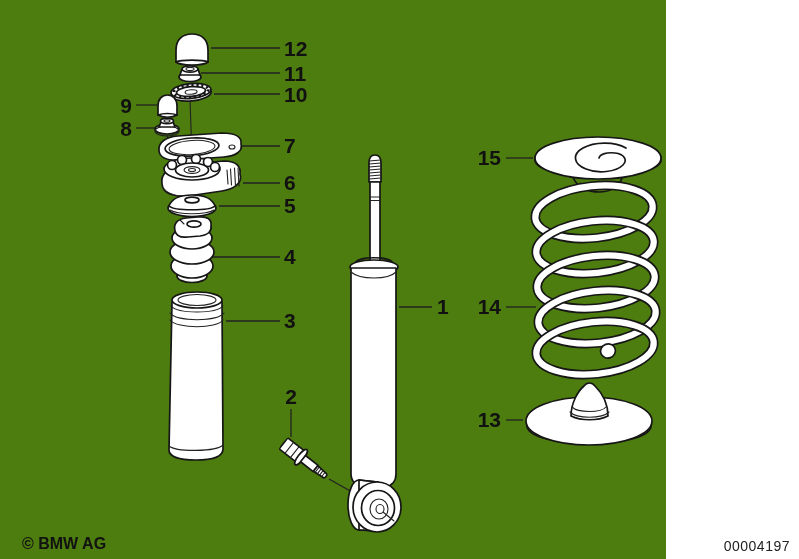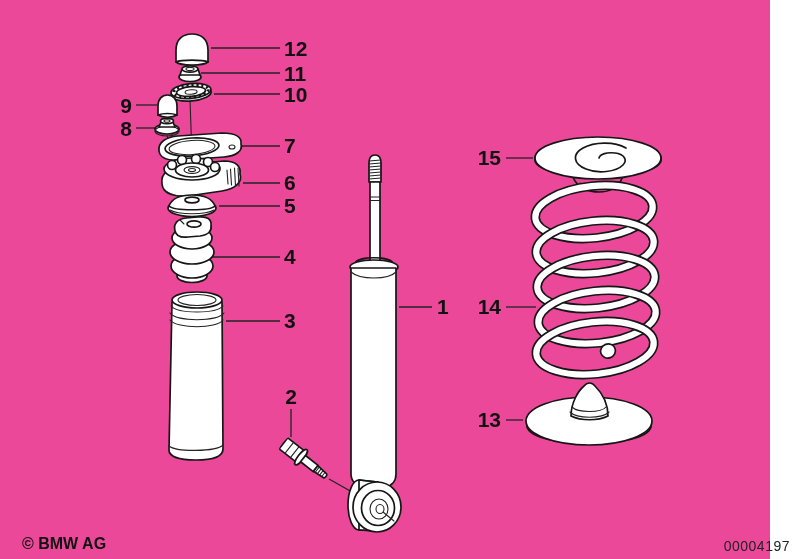--- a/index.html
+++ b/index.html
@@ -1,17 +1,17 @@
 <!DOCTYPE html>
 <html><head>
 <meta charset="utf-8">
 <style>
   html,body{margin:0;padding:0;background:#ffffff;}
   body{width:799px;height:559px;overflow:hidden;font-family:"Liberation Sans",sans-serif;}
-  .canvas{position:relative;width:770px;height:559px;background:#ec4899;}
+  .canvas{position:relative;width:666px;height:559px;background:#4d7c0f;}
   svg{display:block;}
   .outline{fill:none;stroke:#161616;stroke-width:1.7;stroke-linecap:round;stroke-linejoin:round;}
   .outline-thin{fill:none;stroke:#222;stroke-width:1.1;stroke-linecap:round;}
   .wfill{fill:#ffffff;stroke:#161616;stroke-width:1.7;stroke-linejoin:round;}
   .leader{stroke:#222;stroke-width:1.3;fill:none;}
   .callout{font-family:"Liberation Sans",sans-serif;font-weight:bold;font-size:21px;fill:#111;}
   .footer-copy{font-family:"Liberation Sans",sans-serif;font-weight:600;font-size:16px;fill:#111;}
   .footer-num{font-family:"Liberation Sans",sans-serif;font-size:14px;fill:#222;letter-spacing:.5px;}
   .coil-b{fill:none;stroke:#161616;stroke-width:9.5;}
   .coil-w{fill:none;stroke:#ffffff;stroke-width:6.2;}

